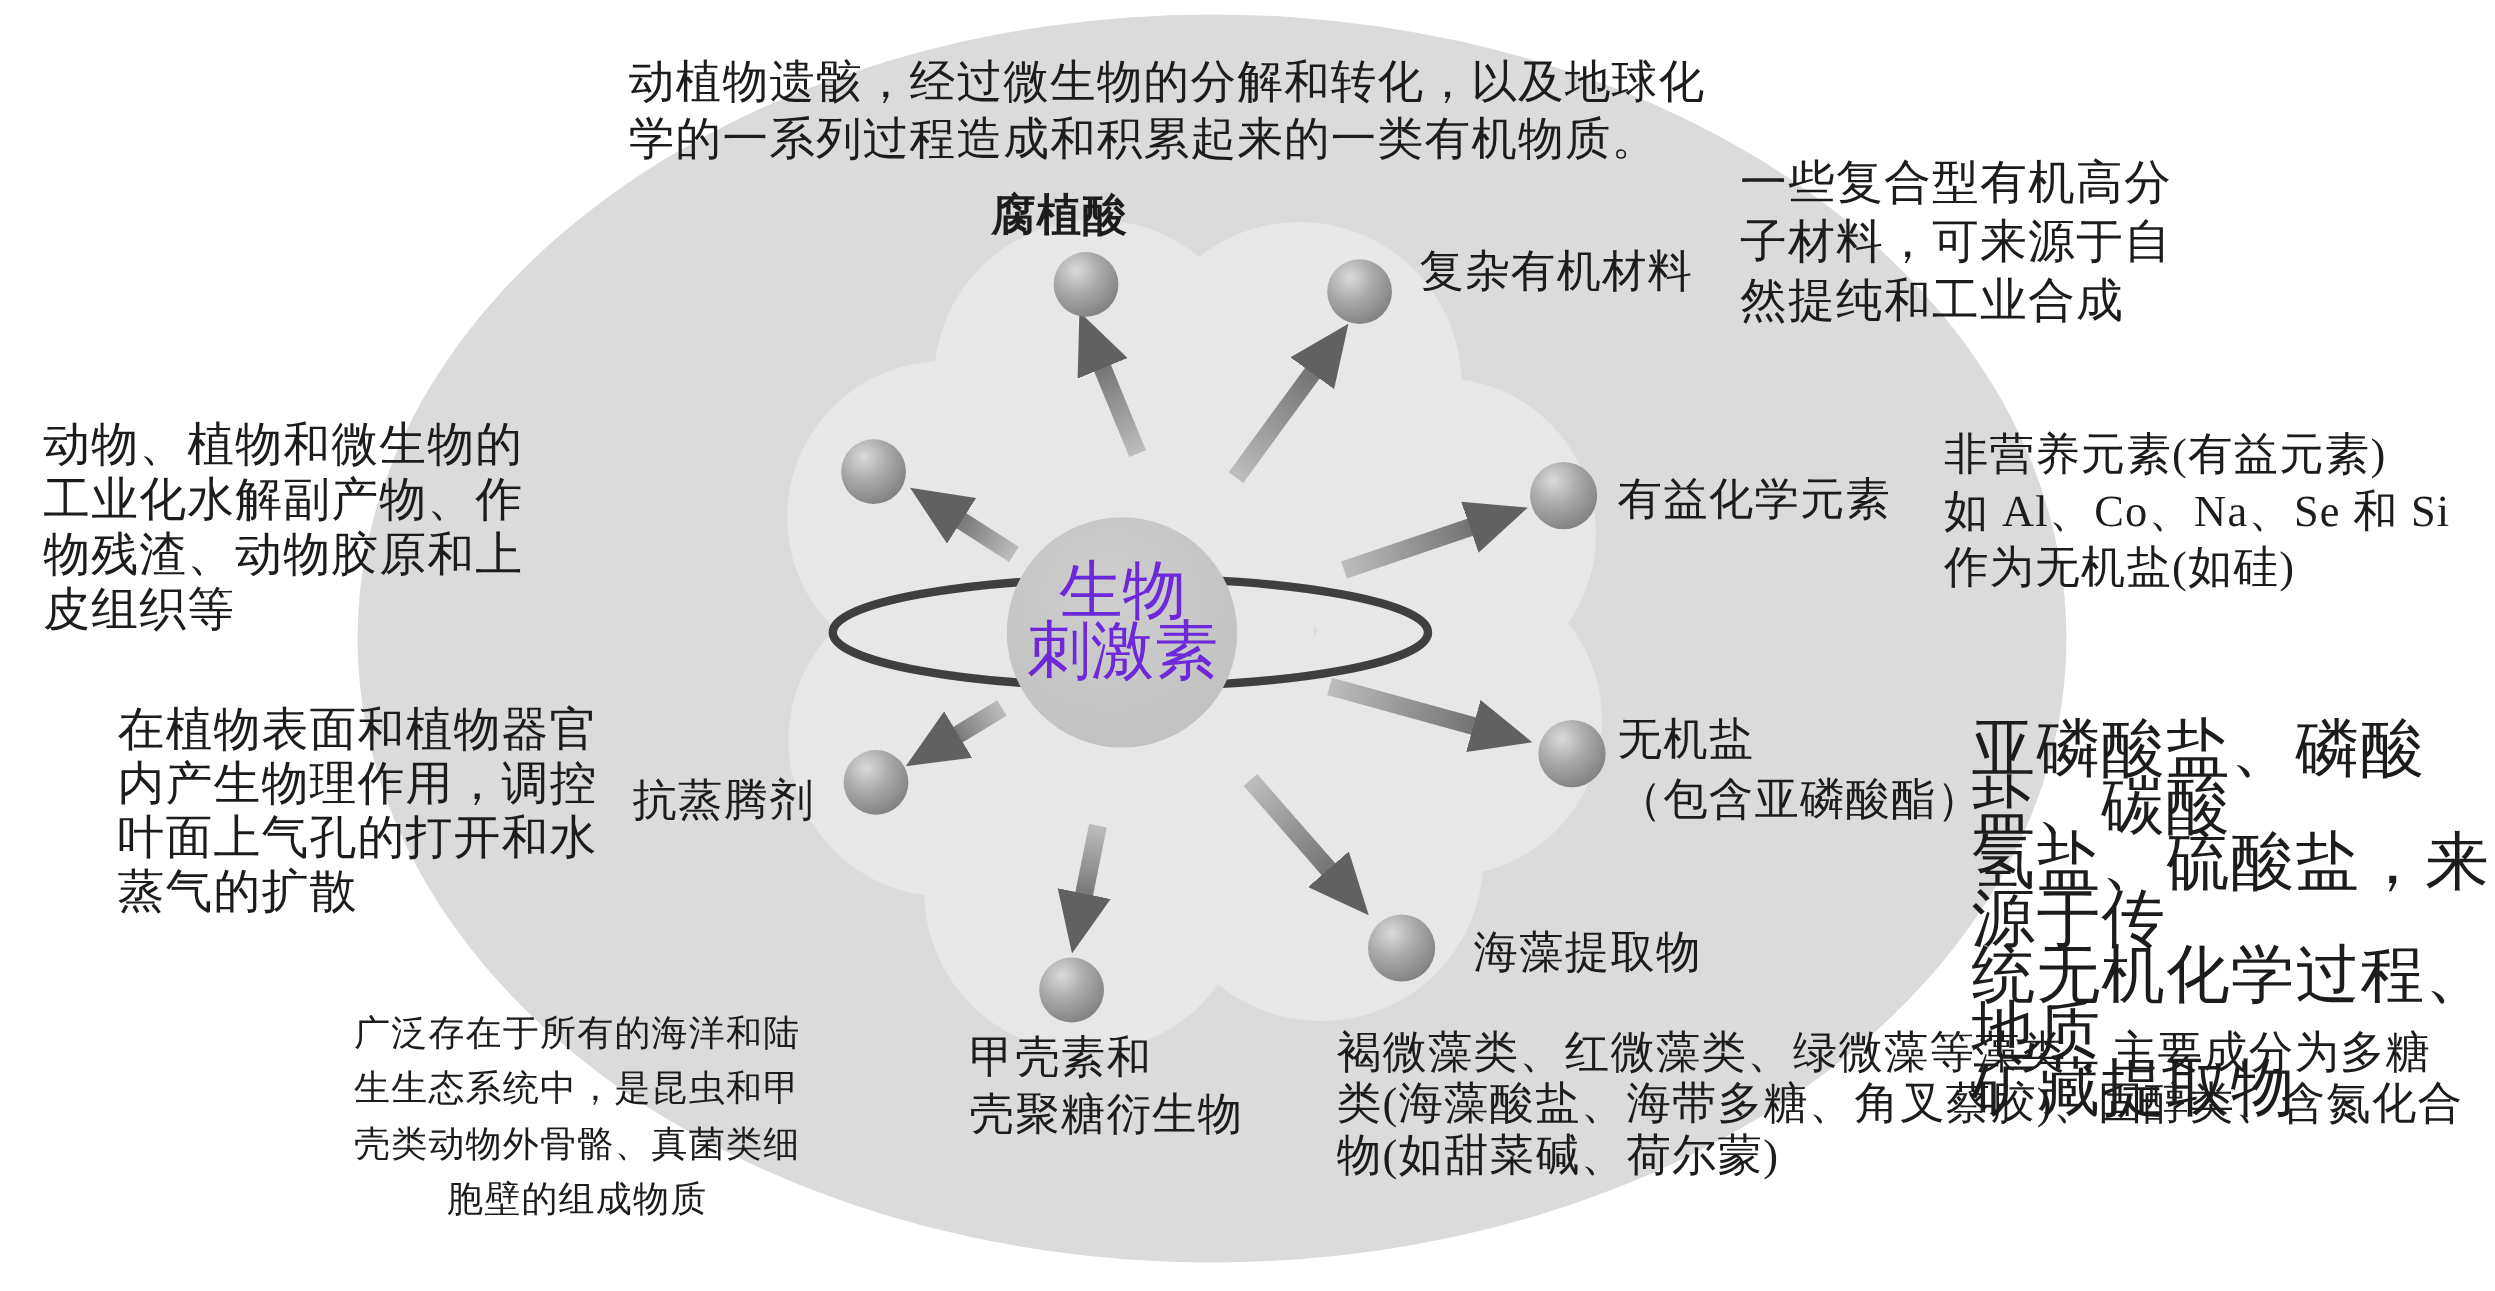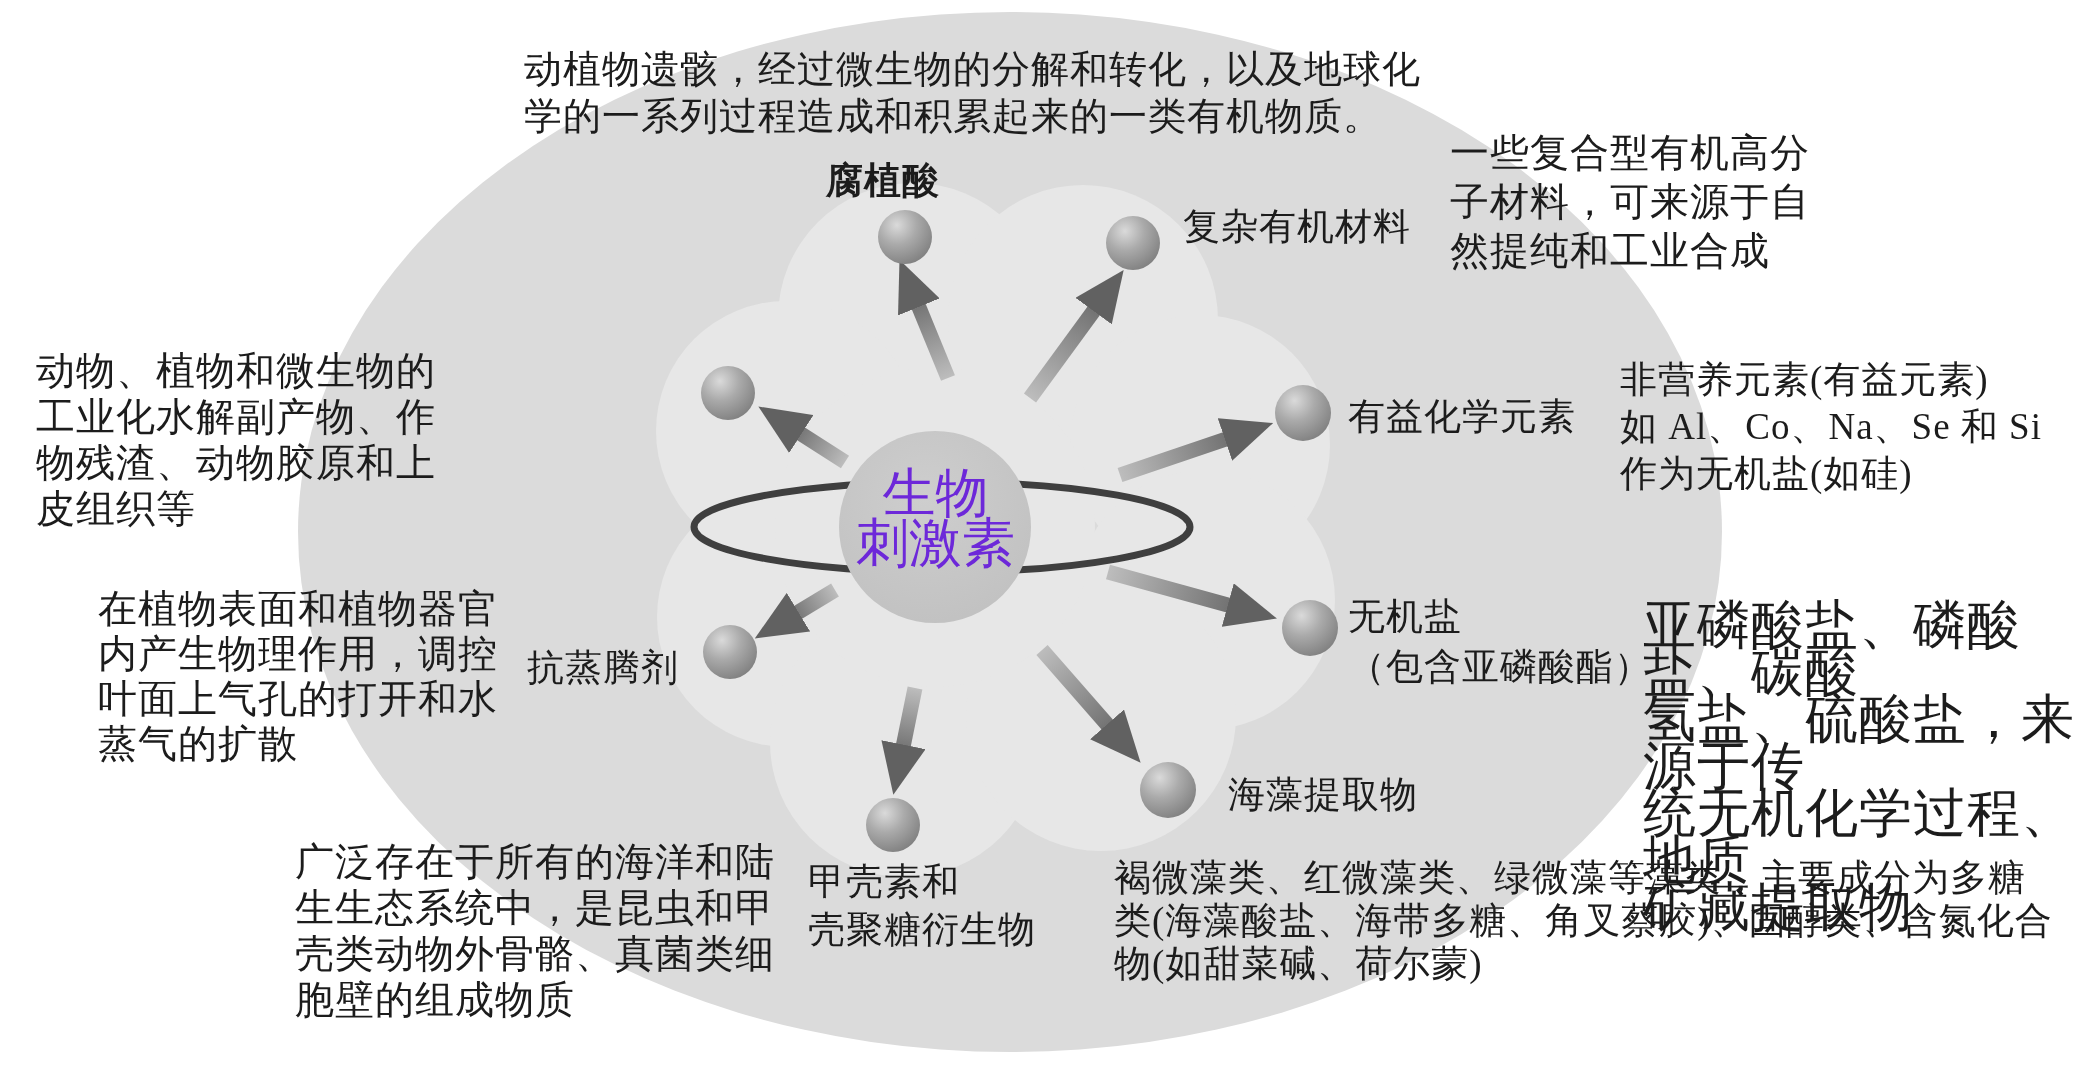--- a/index.html
+++ b/index.html
@@ -139,21 +139,21 @@
 如 Al、Co、Na、Se 和 Si
 作为无机盐(如硅)</div>
   <div class="txt note" style="left:98px;top:586px;line-height:45px;font-size:39px;">在植物表面和植物器官
 内产生物理作用，调控
 叶面上气孔的打开和水
 蒸气的扩散</div>
   <div class="txt note" style="left:1643px;top:602px;line-height:47px;font-size:53px;">亚磷酸盐、磷酸盐、碳酸
 氢盐、硫酸盐，来源于传
 统无机化学过程、地质
 矿藏提取物</div>
-  <div class="txt note" style="left:295px;top:839px;line-height:46px;font-size:39px;">广泛存在于所有的海洋和陆
+  <div class="txt note" style="left:295px;top:839px;line-height:46px;font-size:30px;text-align:center;">广泛存在于所有的海洋和陆
 生生态系统中，是昆虫和甲
 壳类动物外骨骼、真菌类细
 胞壁的组成物质</div>
   <div class="txt note" style="left:1114px;top:856px;line-height:43px;font-size:37px;">褐微藻类、红微藻类、绿微藻等藻类，主要成分为多糖
 类(海藻酸盐、海带多糖、角叉蔡胶)、固醇类、含氮化合
 物(如甜菜碱、荷尔蒙)</div>
 
 </div>
 
 </body></html>

